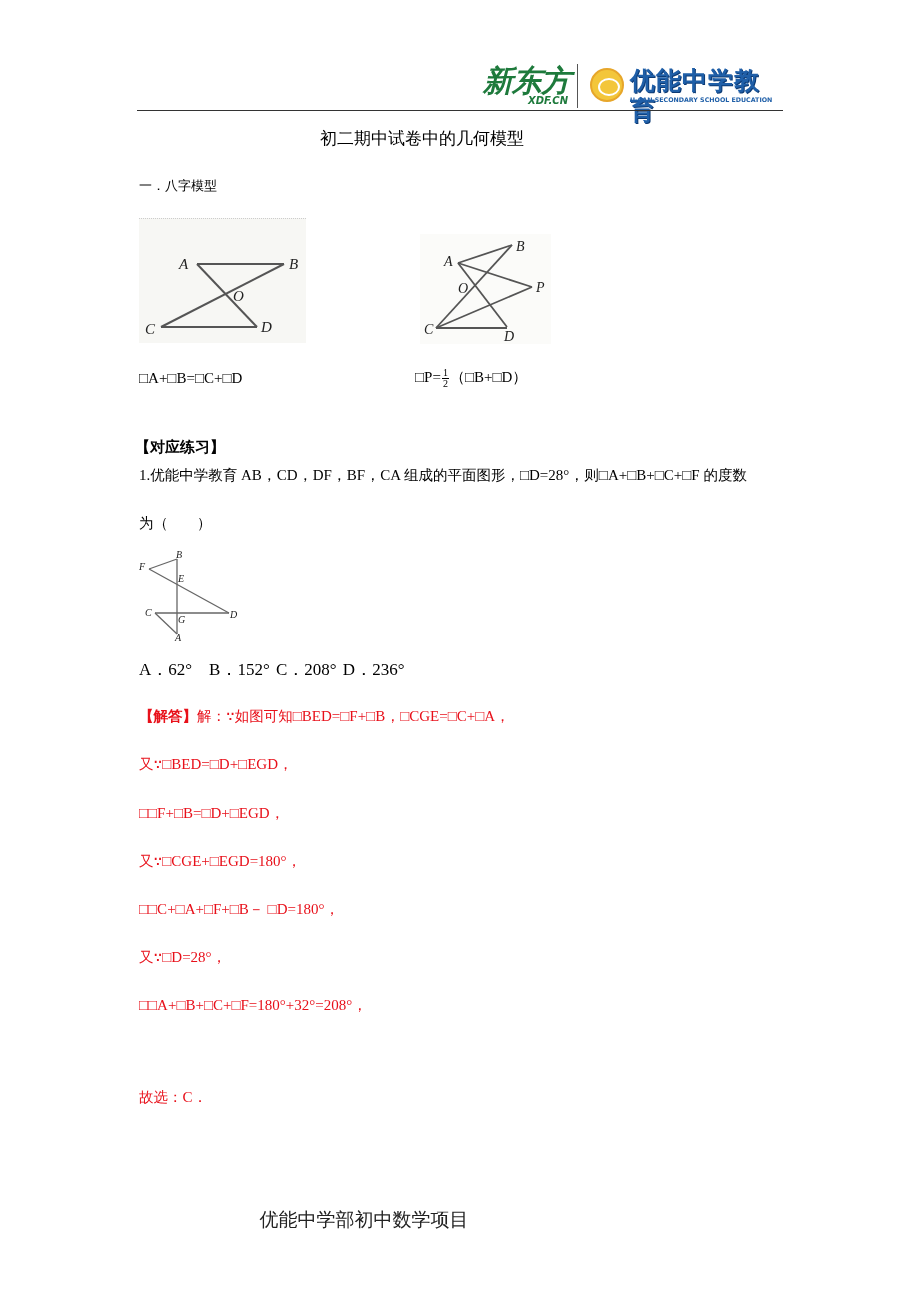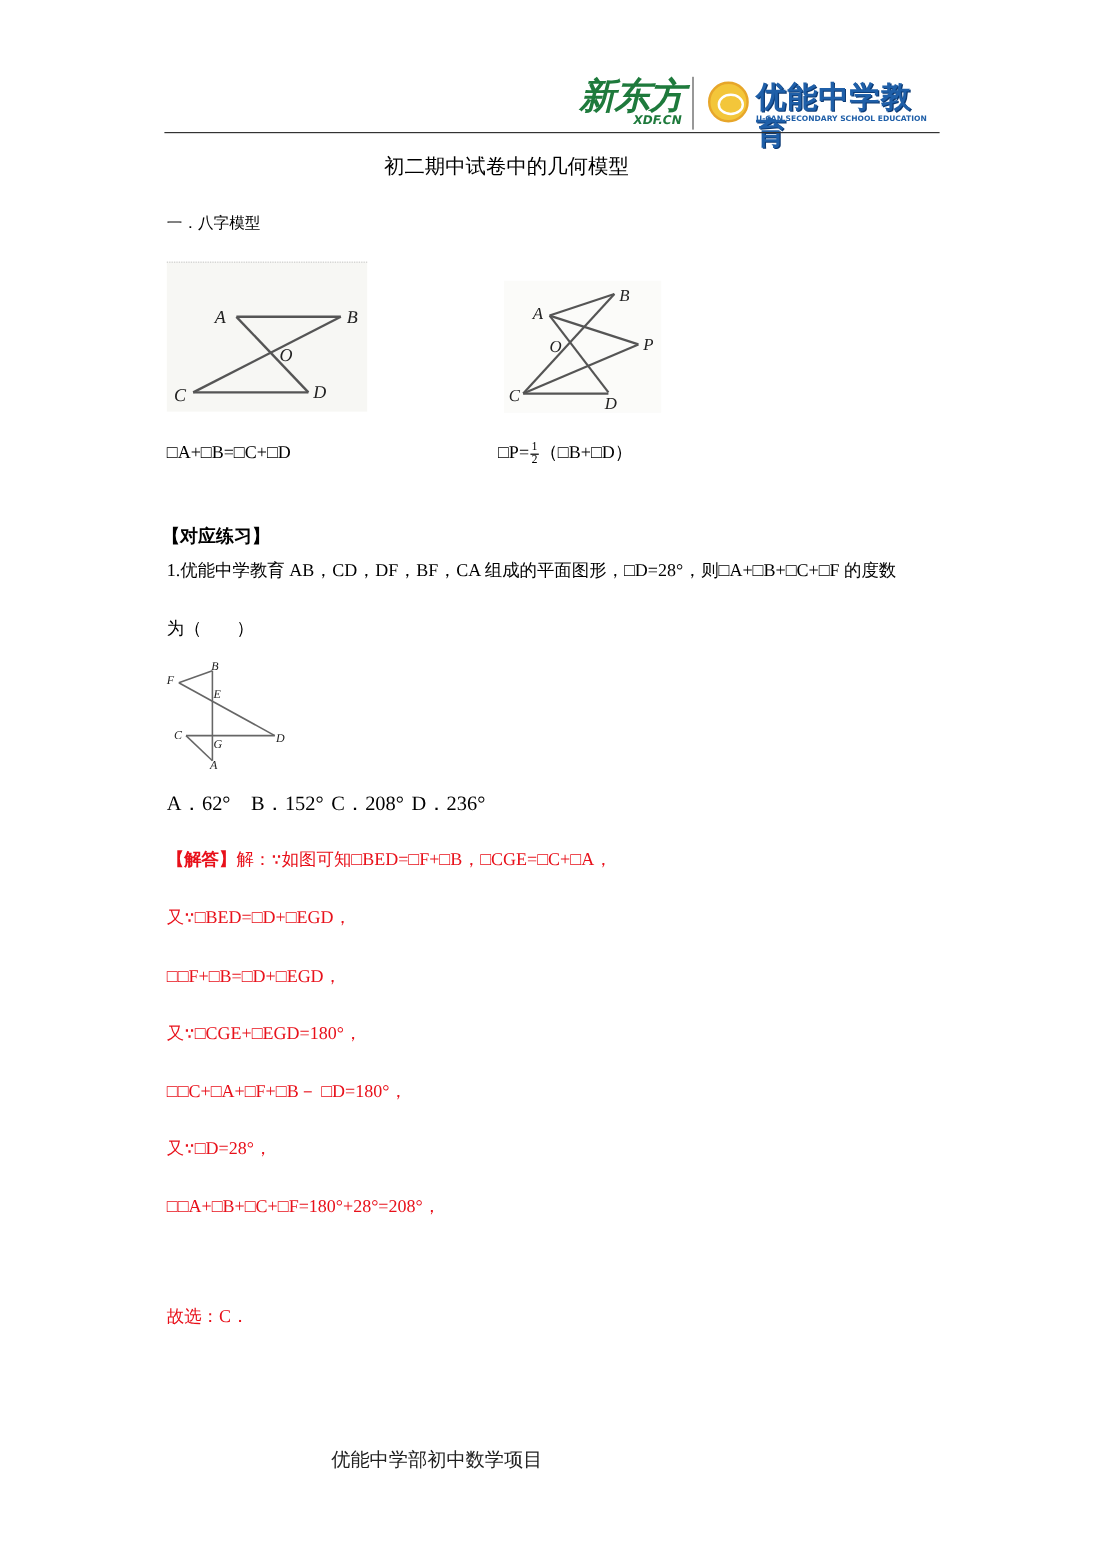--- a/index.html
+++ b/index.html
@@ -46,21 +46,21 @@
   .q-line1 { left: 139px; top: 466px; font-size: 15px; white-space: nowrap; }
   .q-line2 { left: 139px; top: 514px; font-size: 15px; white-space: nowrap; }
   .cjk { font-family: "DejaVu Sans", sans-serif; font-size: 14.5px; }
 
   .choices { left: 139px; top: 658px; font-size: 17px; white-space: nowrap; word-spacing: 2px; }
 
   .sol { left: 139px; font-size: 15px; color: #e8101a; white-space: nowrap; }
   .sol .cjk { color: #e8101a; font-family: Liberation Mono, monospace; }
   .bold { font-weight: bold; }
 
-  .footer { left: 0; width: 728px; top: 1207px; text-align: center; font-size: 16px; color: #222;
+  .footer { left: 0; width: 728px; top: 1207px; text-align: center; font-size: 19px; color: #222;
             font-family: "DejaVu Serif", serif; }
 </style>
 </head>
 <body>
 
 <div class="abs logo-xdf">
   <div class="xdf-main">新东方</div>
   <div class="xdf-sub">XDF.CN</div>
 </div>
 <div class="abs logo-sep"></div>
@@ -160,19 +160,19 @@
 <div class="abs sol" style="top:852px;">
   <span class="cjk">又∵</span><span>□CGE+□EGD=180°，</span>
 </div>
 <div class="abs sol" style="top:900px;">
   <span class="cjk"></span><span>□□C+□A+□F+□B－ □D=180°，</span>
 </div>
 <div class="abs sol" style="top:948px;">
   <span class="cjk">又∵</span><span>□D=28°，</span>
 </div>
 <div class="abs sol" style="top:996px;">
-  <span class="cjk"></span><span>□□A+□B+□C+□F=180°+28°=208°，</span>
+  <span class="cjk"></span><span>□□A+□B+□C+□F=180°+32°=208°，</span>
 </div>
 <div class="abs sol" style="top:1044px;margin-top:44px;">
   <span class="cjk">故选：</span><span>C．</span>
 </div>
 
 <div class="abs footer">优能中学部初中数学项目</div>
 
 </body></html>

